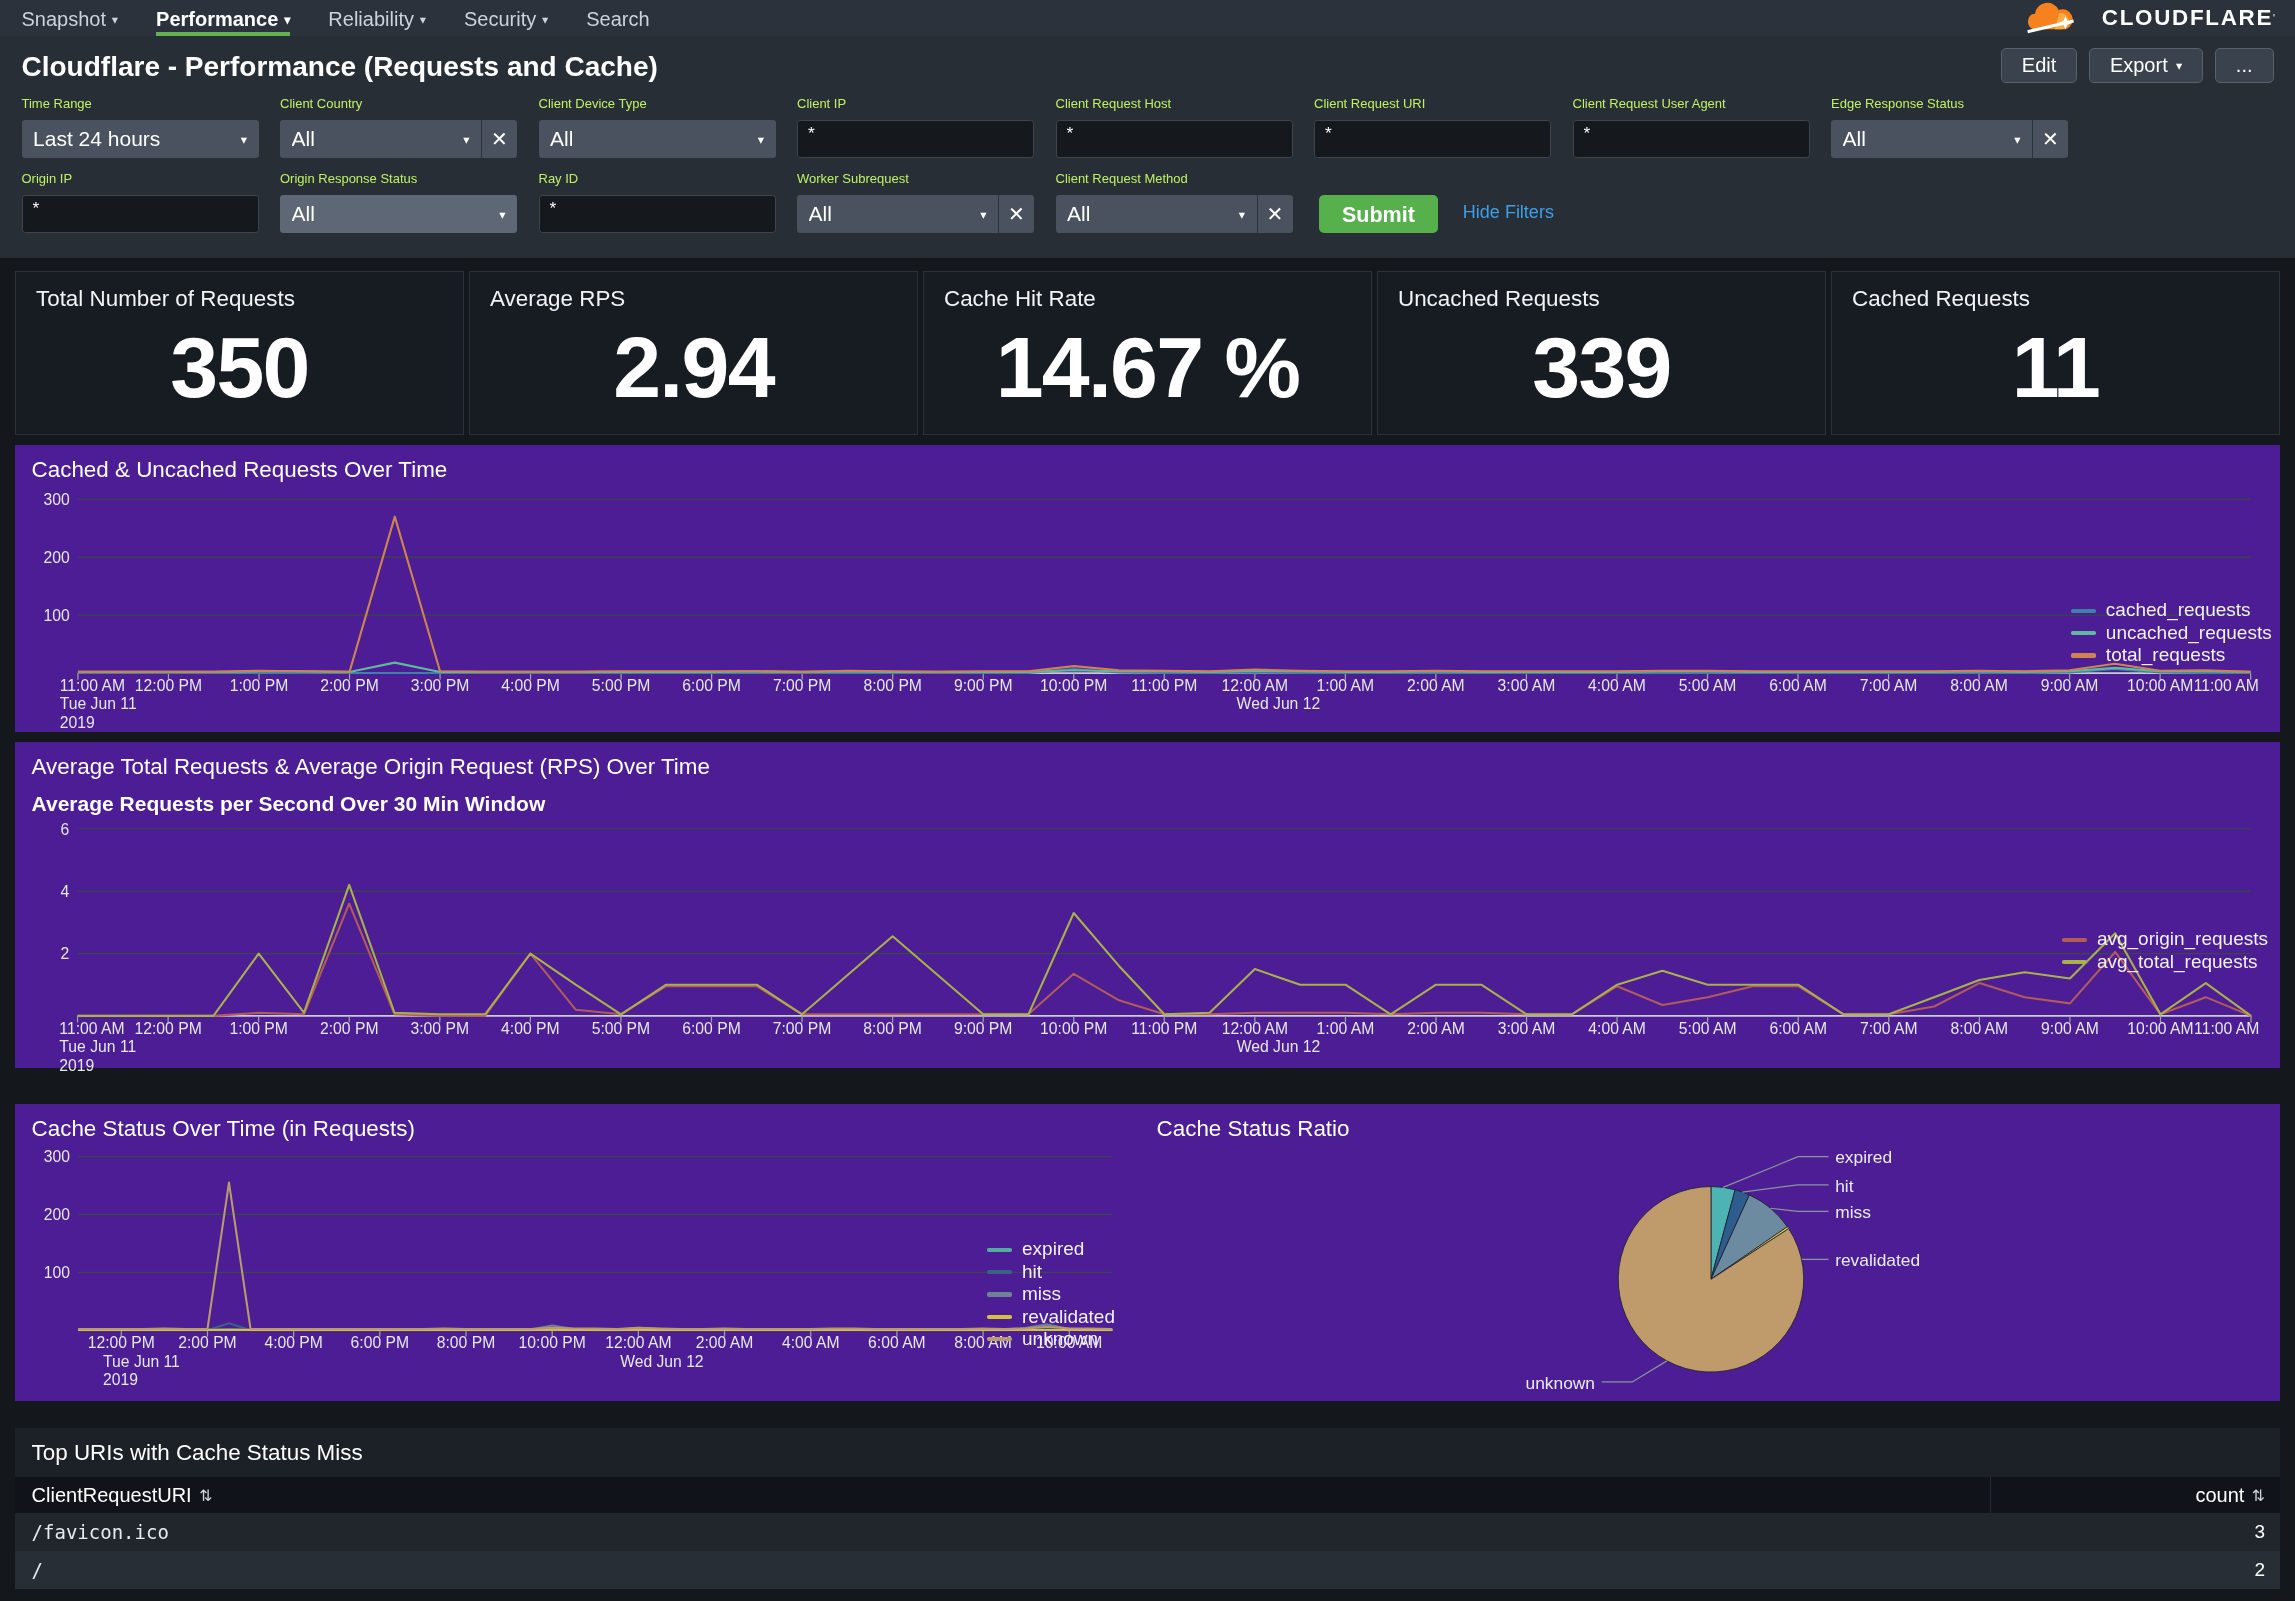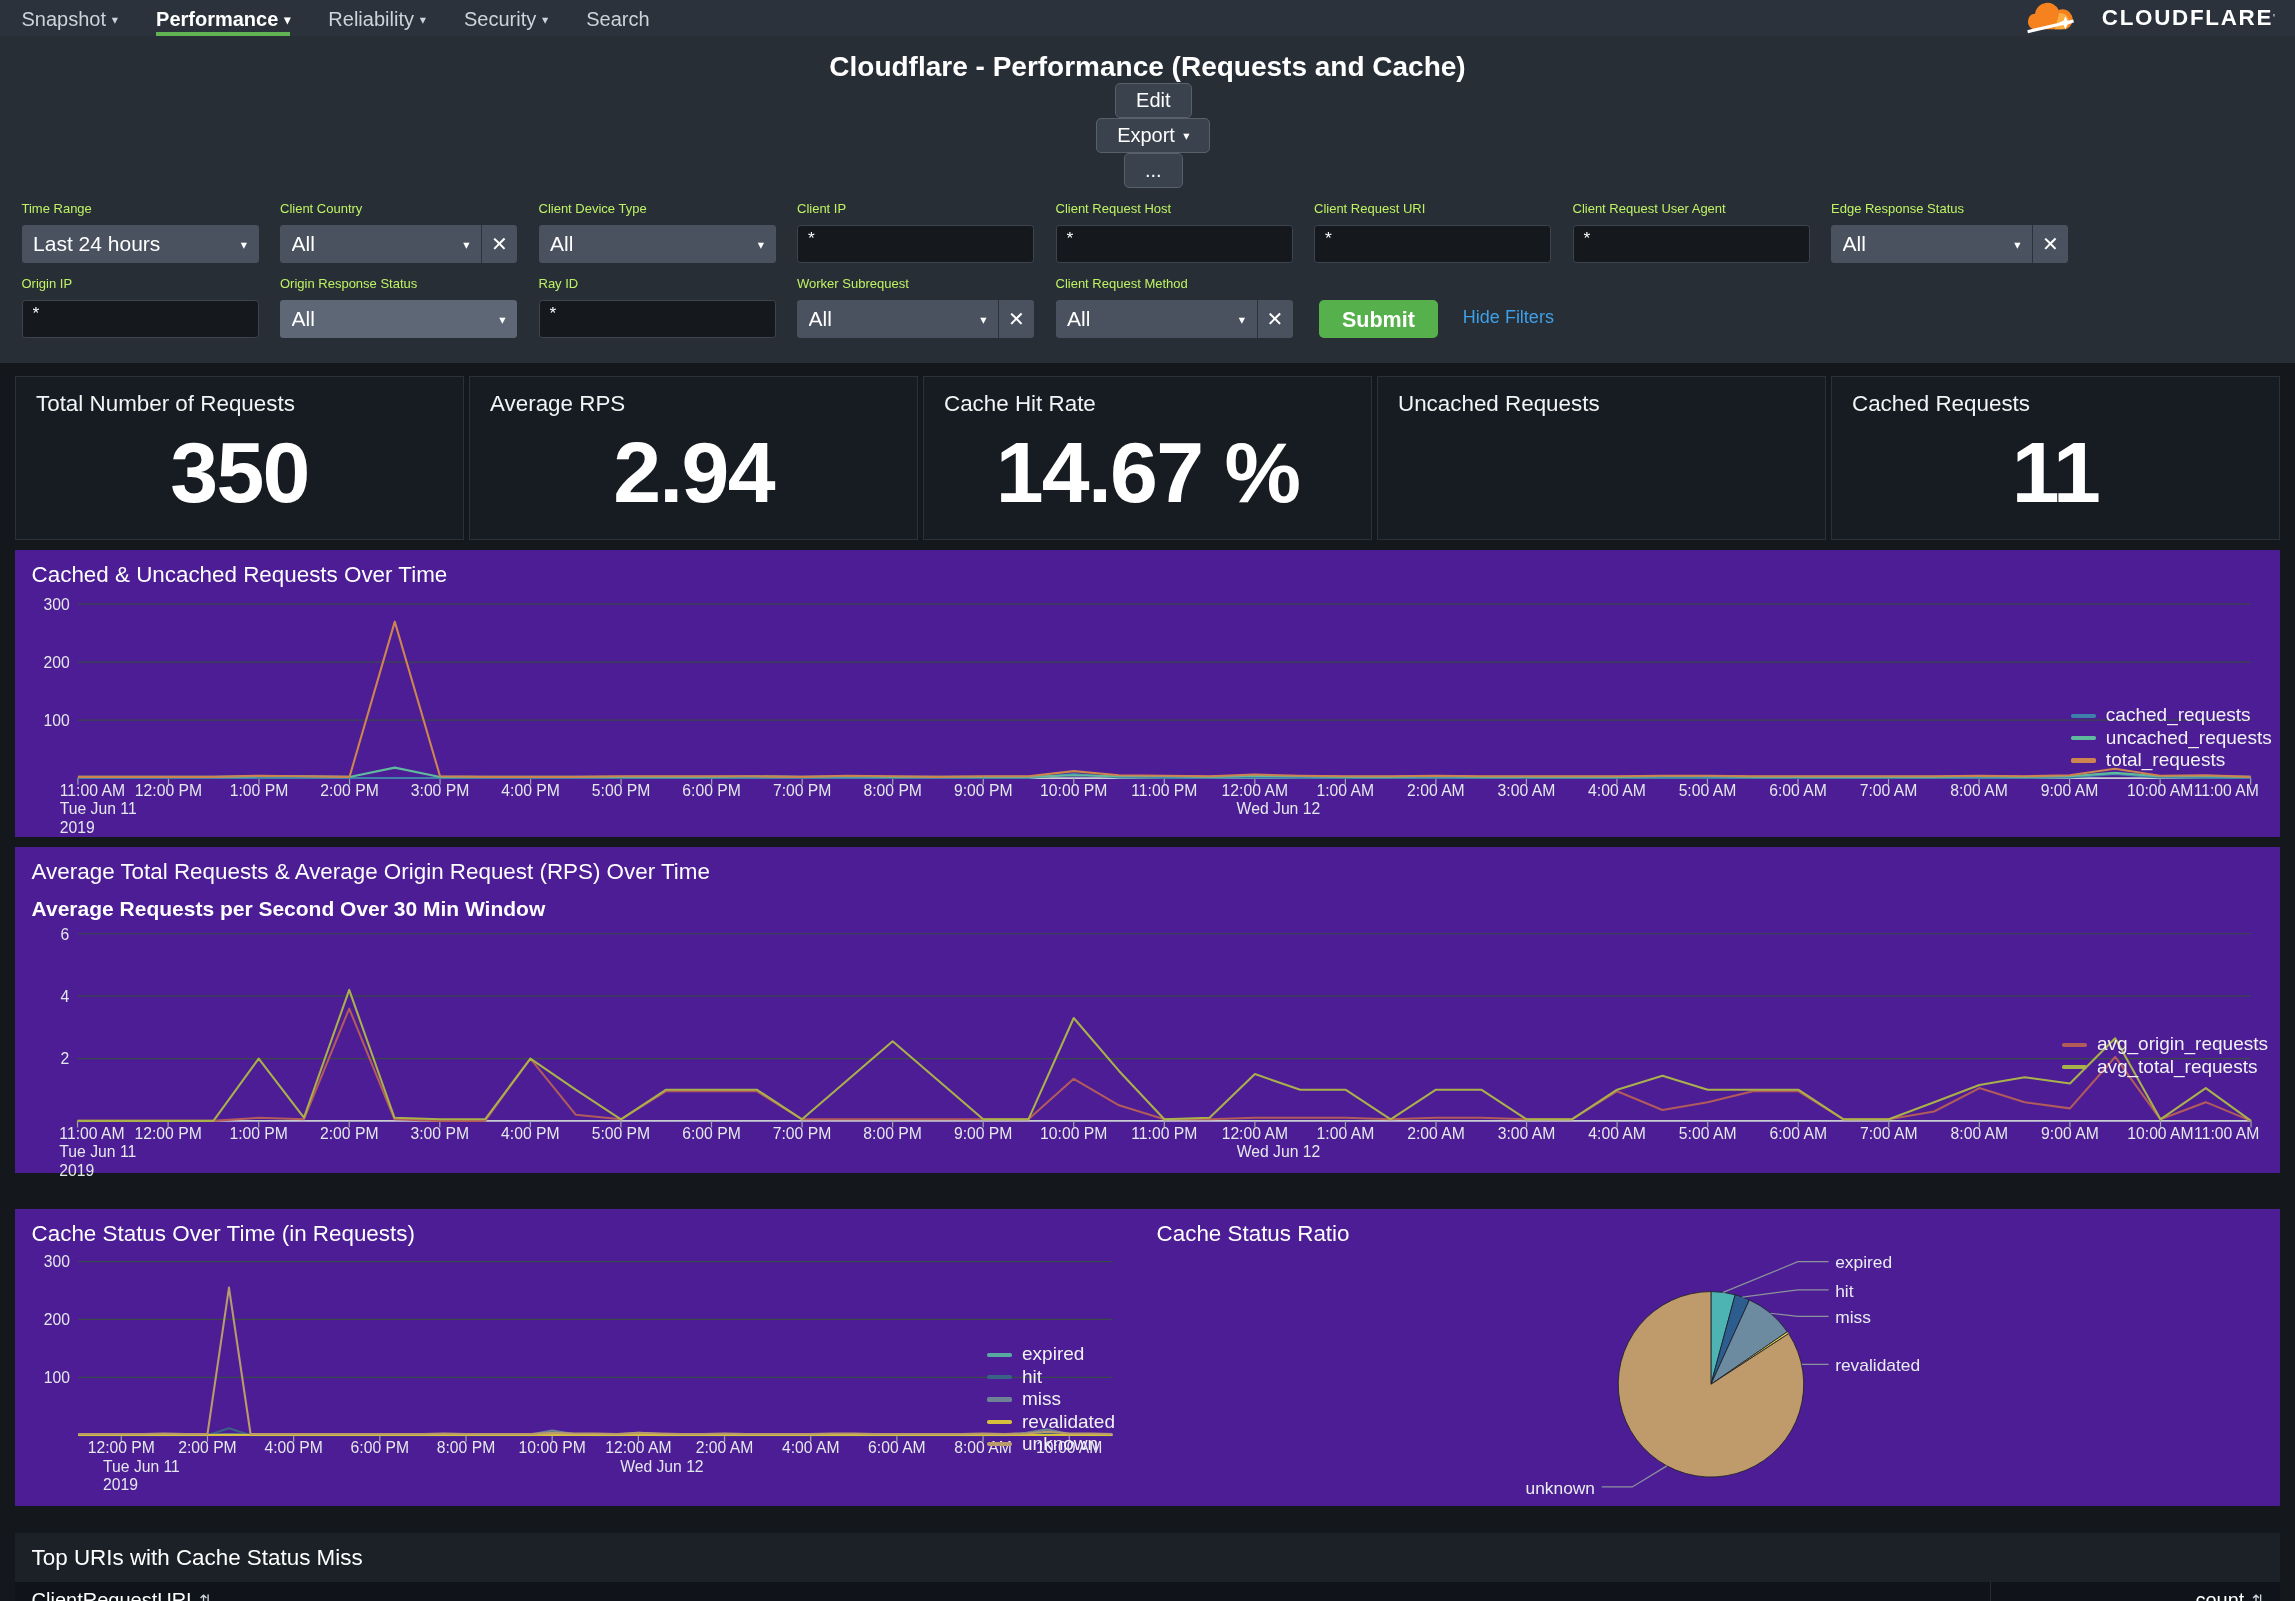--- a/index.html
+++ b/index.html
@@ -5,21 +5,21 @@
   html,body{margin:0;padding:0;background:#14181d;}
   body{width:2295px;height:1602px;overflow:hidden;font-family:"Liberation Sans",sans-serif;color:#fff;position:relative;}
   .nav{height:36px;background:#2b323b;display:flex;align-items:center;padding:0 21.5px;position:relative;}
   .nav-item{font-size:20px;color:#ccd3da;margin-right:38px;height:36px;line-height:38px;box-sizing:border-box;cursor:pointer;white-space:nowrap;}
   .nav-item .caret{font-size:12.4px;margin-left:5.8px;position:relative;top:-1.7px;}
   .nav-item.active{color:#fff;font-weight:bold;border-bottom:4.1px solid #62b152;}
   .brand{position:absolute;right:20px;top:0;height:36px;display:flex;align-items:center;}
   .brand-text{font-size:22.4px;font-weight:bold;letter-spacing:1.7px;margin-left:6.6px;}
   .brand-tm{font-size:10px;vertical-align:top;}
   .header{background:#272e36;padding:11.6px 21.5px 25px;}
-  .title-row{display:flex;align-items:center;flex-direction:column;}
+  .title-row{display:flex;align-items:center;}
   .page-title{font-size:28px;font-weight:bold;flex:1;margin:3.3px 0 0;}
   .btn{background:#3a424d;border:1.7px solid #58606c;border-radius:5px;color:#fff;font-size:20px;padding:5px 20px;margin-left:11.6px;cursor:pointer;font-family:inherit;}
   .btn .caret{font-size:12.4px;margin-left:8.3px;position:relative;top:-1.7px;}
   .frow{display:flex;align-items:flex-end;margin-top:13.2px;}
   .fgroup{width:237px;margin-right:21.5px;flex:none;}
   .flabel{font-size:13px;color:#bef264;margin-bottom:9px;white-space:nowrap;}
   .selwrap{display:flex;height:38px;}
   .sel{flex:1;display:flex;align-items:center;background:#49525e;border-radius:3.3px;padding:0 11.6px;font-size:21px;cursor:pointer;min-width:0;}
   .sel.hl{background:#5d6775;}
   .sel .val{flex:1;overflow:hidden;white-space:nowrap;}
@@ -176,20 +176,21 @@
     <div class="kpi-card">
       <div class="kpi-label">Average RPS</div>
       <div class="kpi-value">2.94</div>
     </div>
     <div class="kpi-card">
       <div class="kpi-label">Cache Hit Rate</div>
       <div class="kpi-value">14.67 %</div>
     </div>
     <div class="kpi-card">
       <div class="kpi-label">Uncached Requests</div>
+      <div class="kpi-value">339</div>
     </div>
     <div class="kpi-card">
       <div class="kpi-label">Cached Requests</div>
       <div class="kpi-value">11</div>
     </div>
   </div>
 
 <div class="panel" style="height:287px;">
   <div class="panel-title">Cached &amp; Uncached Requests Over Time</div>
   <svg id="chart1" width="2229" height="245" viewBox="0 0 2692 296">

